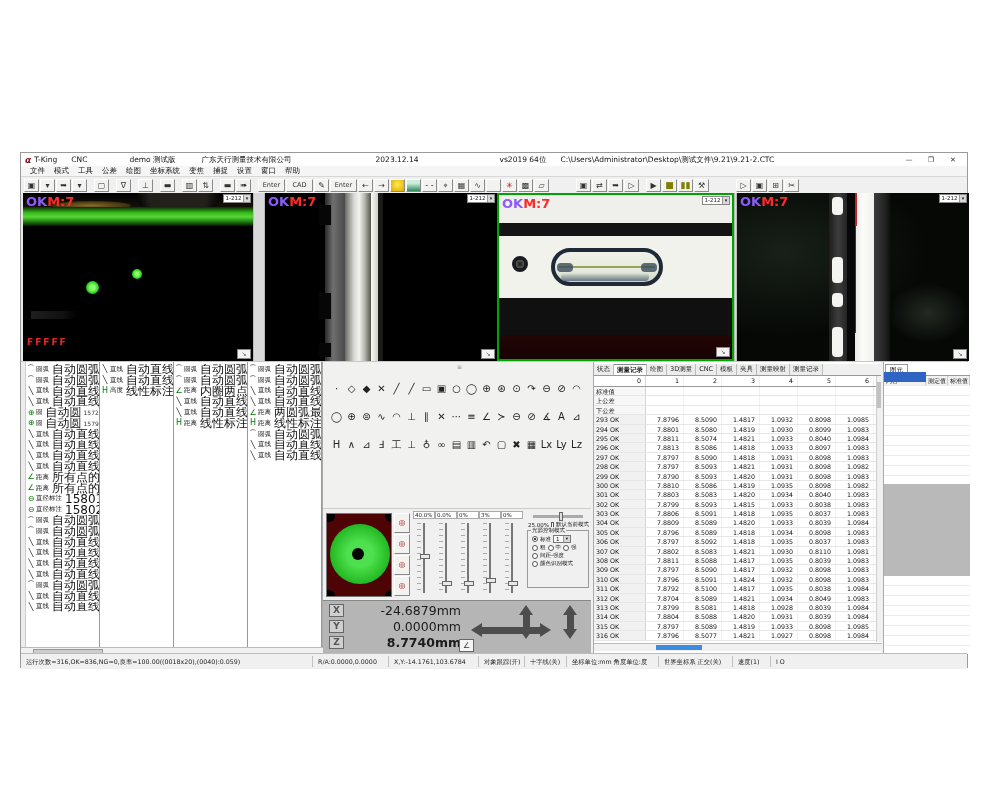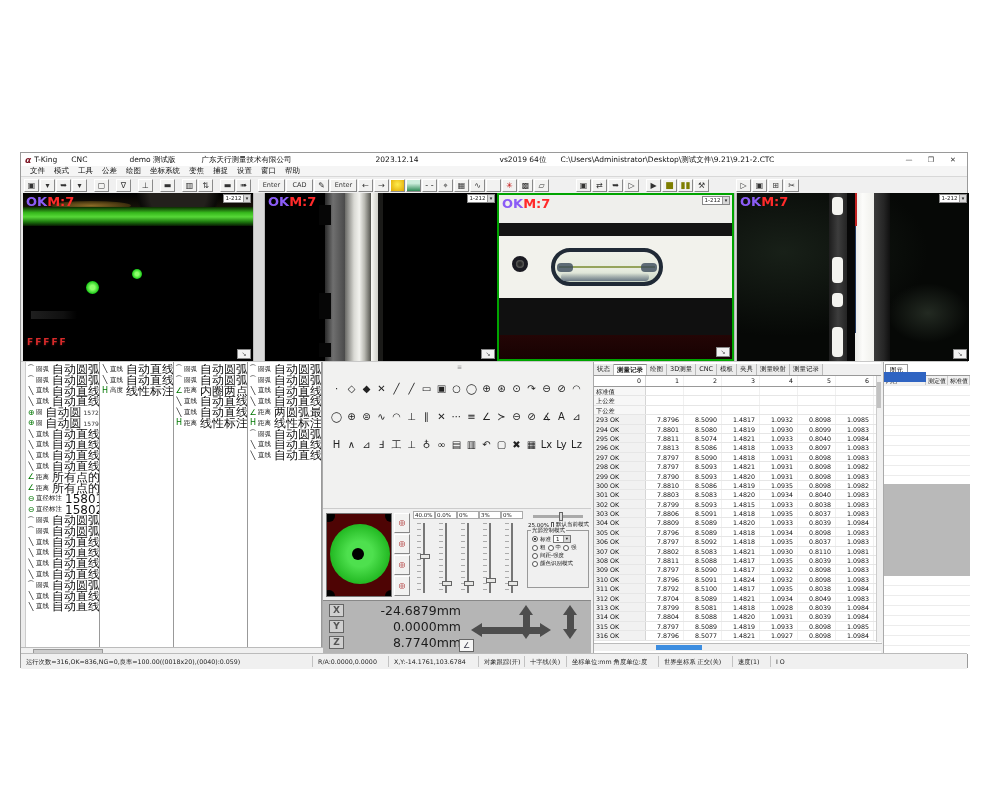--- a/index.html
+++ b/index.html
@@ -754,21 +754,21 @@
             </div>
           </div>
         </div>
 
         <div class="dro">
           <div class="axisbox" style="top:3px;">X</div>
           <div class="axisbox" style="top:19px;">Y</div>
           <div class="axisbox" style="top:35px;">Z</div>
           <div class="axisval" style="top:2px;">-24.6879mm</div>
           <div class="axisval" style="top:18px;">0.0000mm</div>
-          <div class="axisval" style="top:34px;">8.7740mm</div>
+          <div class="axisval" style="top:34px;font-weight:bold;">8.7740mm</div>
           <div class="harrow">
               <span class="tl"></span>
               <span class="hb"></span>
               <span class="tr"></span>
             </div>
           <div class="varrow" style="left:196px;top:4px;">
               <span class="tu"></span>
               <span class="vb"></span>
               <span class="td"></span>
             </div>

